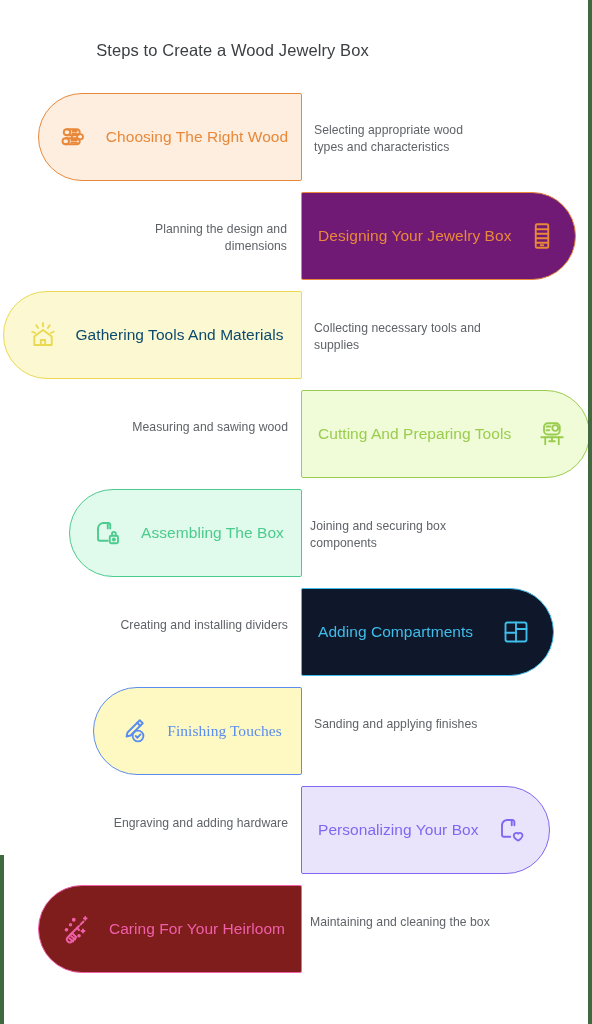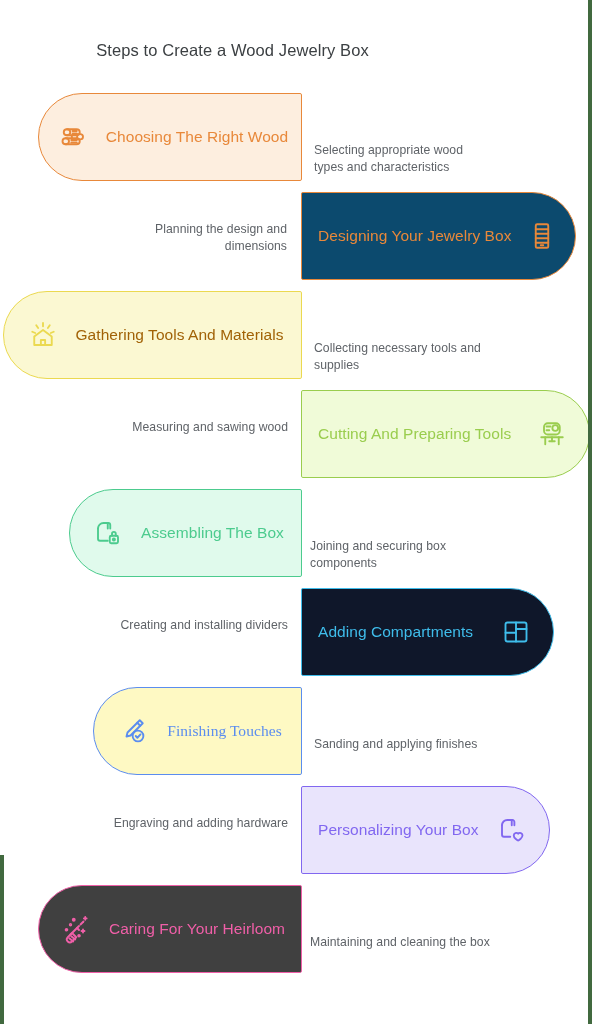--- a/index.html
+++ b/index.html
@@ -118,21 +118,20 @@
   
   .step-desc {
     position: absolute;
     font-size: 12.2px;
     line-height: 16.5px;
     color: #5f6368;
     letter-spacing: 0.05px;
   }
   .row-left .step-desc {
     text-align: left;
-    margin-top: 20px;
   }
   .row-right .step-desc {
     text-align: right;
   }
 </style>
 </head>
 <body>
 
 <div class="page">
 
@@ -151,42 +150,42 @@
               <path d="M10.6 14.4h4.4M10.6 16.4h4.4" fill="none" stroke="currentColor" stroke-width="1.5" stroke-linecap="round" stroke-linejoin="round"></path>
               <ellipse cx="13.2" cy="11.8" rx="2.2" ry="2.1" fill="none" stroke="currentColor" stroke-width="1.5" stroke-linecap="round" stroke-linejoin="round"></ellipse>
               <path d="M13.2 9.7h4.6a2.2 2.1 0 0 1 0 4.2h-4.6" fill="none" stroke="currentColor" stroke-width="1.5" stroke-linecap="round" stroke-linejoin="round"></path>
             </svg>
           </span>
           <span class="step-label" style="color: rgb(232, 136, 58);">Choosing The Right Wood</span>
         </div>
         <div class="step-desc" style="left: 314px; width: 180px; top: 29px; color: rgb(95, 99, 104);">Selecting appropriate wood types and characteristics</div>
       </div>
       <div class="step-row row-right">
-        <div class="capsule" style="left: 301px; width: 275px; background: #0c4a6e; border-color: rgb(232, 136, 58); color: rgb(232, 136, 58);">
+        <div class="capsule" style="left: 301px; width: 275px; background: #701a75; border-color: rgb(232, 136, 58); color: rgb(232, 136, 58);">
           <span class="step-label" style="color: rgb(232, 136, 58); flex: 1 1 auto;">Designing Your Jewelry Box</span>
           <span class="step-icon">
             <svg viewBox="0 0 24 24">
               <rect x="7" y="2.6" width="10" height="18.8" rx="1.1" fill="none" stroke="currentColor" stroke-width="1.5" stroke-linecap="round" stroke-linejoin="round"></rect>
               <path d="M7 6.6h10M7 10.2h10M7 13.8h10M7 17.4h10" fill="none" stroke="currentColor" stroke-width="1.5" stroke-linecap="round" stroke-linejoin="round"></path>
               <path d="M11 19.4h2" fill="none" stroke="currentColor" stroke-width="1.5" stroke-linecap="round" stroke-linejoin="round"></path>
             </svg>
           </span>
         </div>
         <div class="step-desc" style="left: 110px; width: 177px; top: 29px; color: rgb(95, 99, 104);">Planning the design and dimensions</div>
       </div>
       <div class="step-row row-left">
         <div class="capsule" style="left: 3px; width: 299px; background: rgb(251, 248, 210); border-color: rgb(235, 217, 80); color: rgb(235, 217, 80);">
           <span class="step-icon">
             <svg viewBox="0 0 24 24">
               <path d="M5 13.2 12 8l7 5.2V20H5z" fill="none" stroke="currentColor" stroke-width="1.5" stroke-linecap="round" stroke-linejoin="round"></path>
               <path d="M10.3 20v-4h3.4v4" fill="none" stroke="currentColor" stroke-width="1.5" stroke-linecap="round" stroke-linejoin="round"></path>
               <path d="M12 2.4v2.6M6.6 4.2l1.5 2.2M17.4 4.2l-1.5 2.2M3.4 9.4l2.4 1M20.6 9.4l-2.4 1" fill="none" stroke="currentColor" stroke-width="1.5" stroke-linecap="round" stroke-linejoin="round"></path>
             </svg>
           </span>
-          <span class="step-label" style="color: #a16207;">Gathering Tools And Materials</span>
+          <span class="step-label" style="color: #0c4a6e;">Gathering Tools And Materials</span>
         </div>
         <div class="step-desc" style="left: 314px; width: 180px; top: 29px; color: rgb(95, 99, 104);">Collecting necessary tools and supplies</div>
       </div>
       <div class="step-row row-right">
         <div class="capsule" style="left: 301px; width: 289px; background: rgb(240, 251, 216); border-color: rgb(154, 205, 78); color: rgb(154, 205, 78);">
           <span class="step-label" style="color: rgb(154, 205, 78); flex: 1 1 auto;">Cutting And Preparing Tools</span>
           <span class="step-icon">
             <svg viewBox="0 0 24 24">
               <rect x="5.6" y="3.4" width="12.6" height="9" rx="3" fill="none" stroke="currentColor" stroke-width="1.5" stroke-linecap="round" stroke-linejoin="round"></rect>
               <circle cx="14.6" cy="7.2" r="2.3" fill="none" stroke="currentColor" stroke-width="1.5" stroke-linecap="round" stroke-linejoin="round"></circle>
@@ -251,21 +250,21 @@
               <path d="M4 8.2a4.2 4.2 0 0 1 4.2-4.2h3.6v4.2" fill="none" stroke="currentColor" stroke-width="1.5" stroke-linecap="round" stroke-linejoin="round"></path>
               <path d="M4 8.2v7.6a1.6 1.6 0 0 0 1.6 1.6h5" fill="none" stroke="currentColor" stroke-width="1.5" stroke-linecap="round" stroke-linejoin="round"></path>
               <path d="M11.8 4h.6a1.5 1.5 0 0 1 1.5 1.5v2.7" fill="none" stroke="currentColor" stroke-width="1.5" stroke-linecap="round" stroke-linejoin="round"></path>
               <path d="M16.9 20.4c-.2 0-3.5-1.9-3.5-4.1a2 2 0 0 1 3.5-1.3 2 2 0 0 1 3.5 1.3c0 2.2-3.3 4.1-3.5 4.1z" fill="none" stroke="currentColor" stroke-width="1.5" stroke-linecap="round" stroke-linejoin="round"></path>
             </svg>
           </span>
         </div>
         <div class="step-desc" style="left: 110px; width: 178px; top: 29px; color: rgb(95, 99, 104);">Engraving and adding hardware</div>
       </div>
       <div class="step-row row-left">
-        <div class="capsule" style="left: 38px; width: 264px; background: #404040; border-color: rgb(240, 95, 168); color: rgb(240, 95, 168);">
+        <div class="capsule" style="left: 38px; width: 264px; background: #7f1d1d; border-color: rgb(240, 95, 168); color: rgb(240, 95, 168);">
           <span class="step-icon">
             <svg viewBox="0 0 24 24">
               <path d="M14.4 9.6 7.4 16.6" fill="none" stroke="currentColor" stroke-width="1.5" stroke-linecap="round" stroke-linejoin="round"></path>
               <path d="M15.6 8.4 18 6" fill="none" stroke="currentColor" stroke-width="1.5" stroke-linecap="round" stroke-linejoin="round"></path>
               <path d="m12.8 11.2 1.6 1.6" fill="none" stroke="currentColor" stroke-width="1.5" stroke-linecap="round" stroke-linejoin="round"></path>
               <path d="M8.8 15.2 5.4 18.6a2.4 2.4 0 0 0 3.4 3.4l3.4-3.4z" fill="none" stroke="currentColor" stroke-width="1.5" stroke-linecap="round" stroke-linejoin="round"></path>
               <path d="M6.6 19.4 9.8 22M8.2 17.8 11.4 20.4" fill="none" stroke="currentColor" stroke-width="1.5" stroke-linecap="round" stroke-linejoin="round"></path>
               <path d="M17.6 12.4v2.4M16.4 13.6h2.4" fill="none" stroke="currentColor" stroke-width="1.5" stroke-linecap="round" stroke-linejoin="round"></path>
               <path d="M19.4 2.4v2.2M18.3 3.5h2.2" fill="none" stroke="currentColor" stroke-width="1.5" stroke-linecap="round" stroke-linejoin="round"></path>
               <circle cx="10.2" cy="4.6" r="0.8" fill="none" stroke="currentColor" stroke-width="1.5" stroke-linecap="round" stroke-linejoin="round"></circle>

